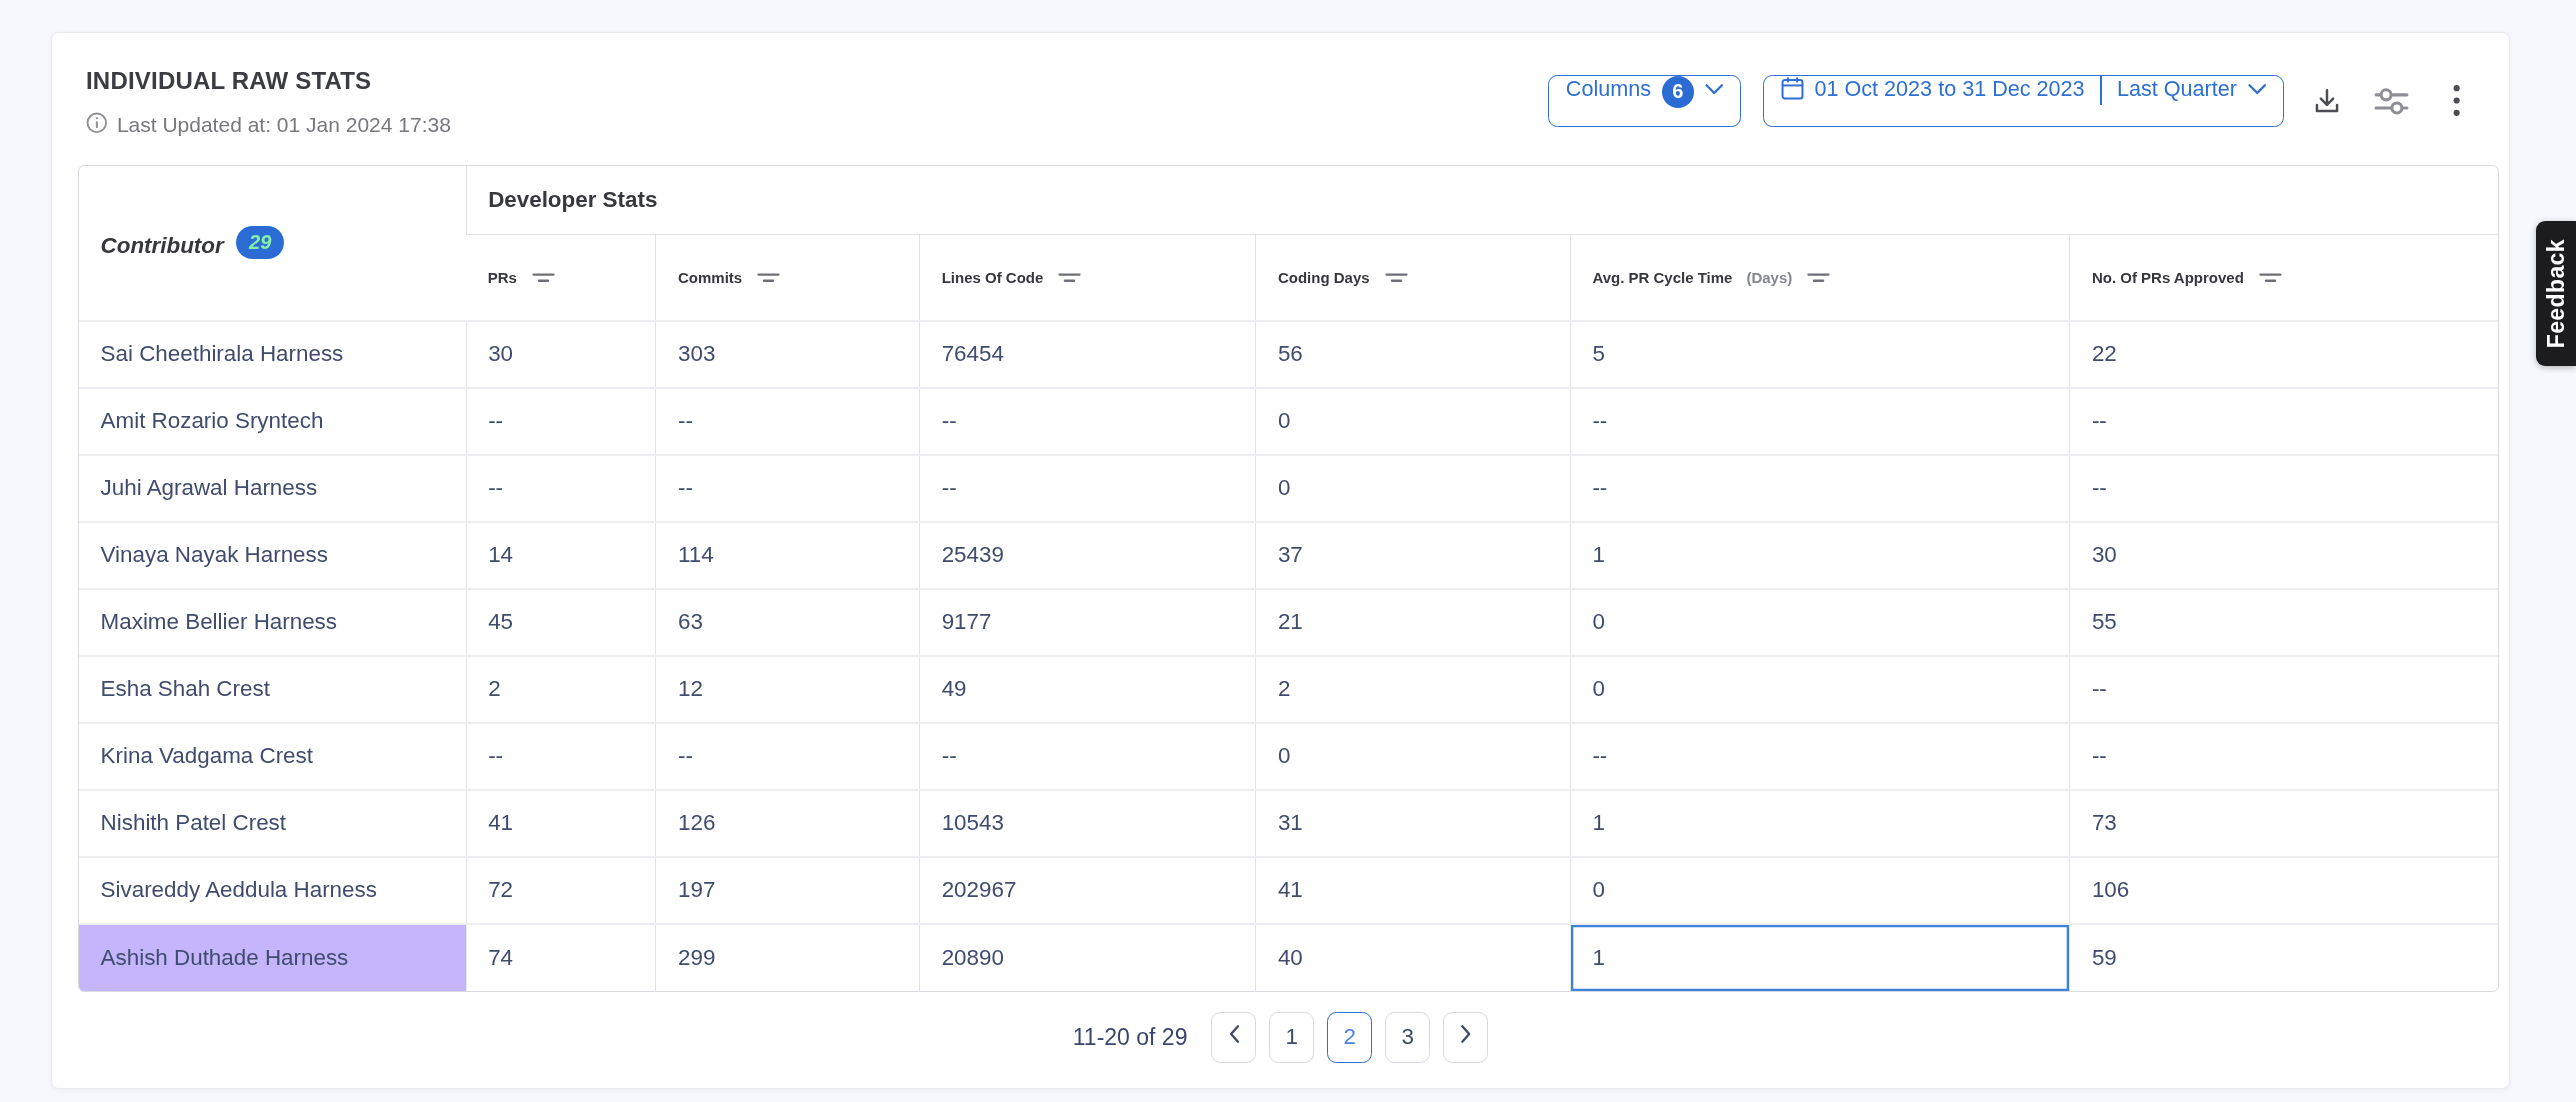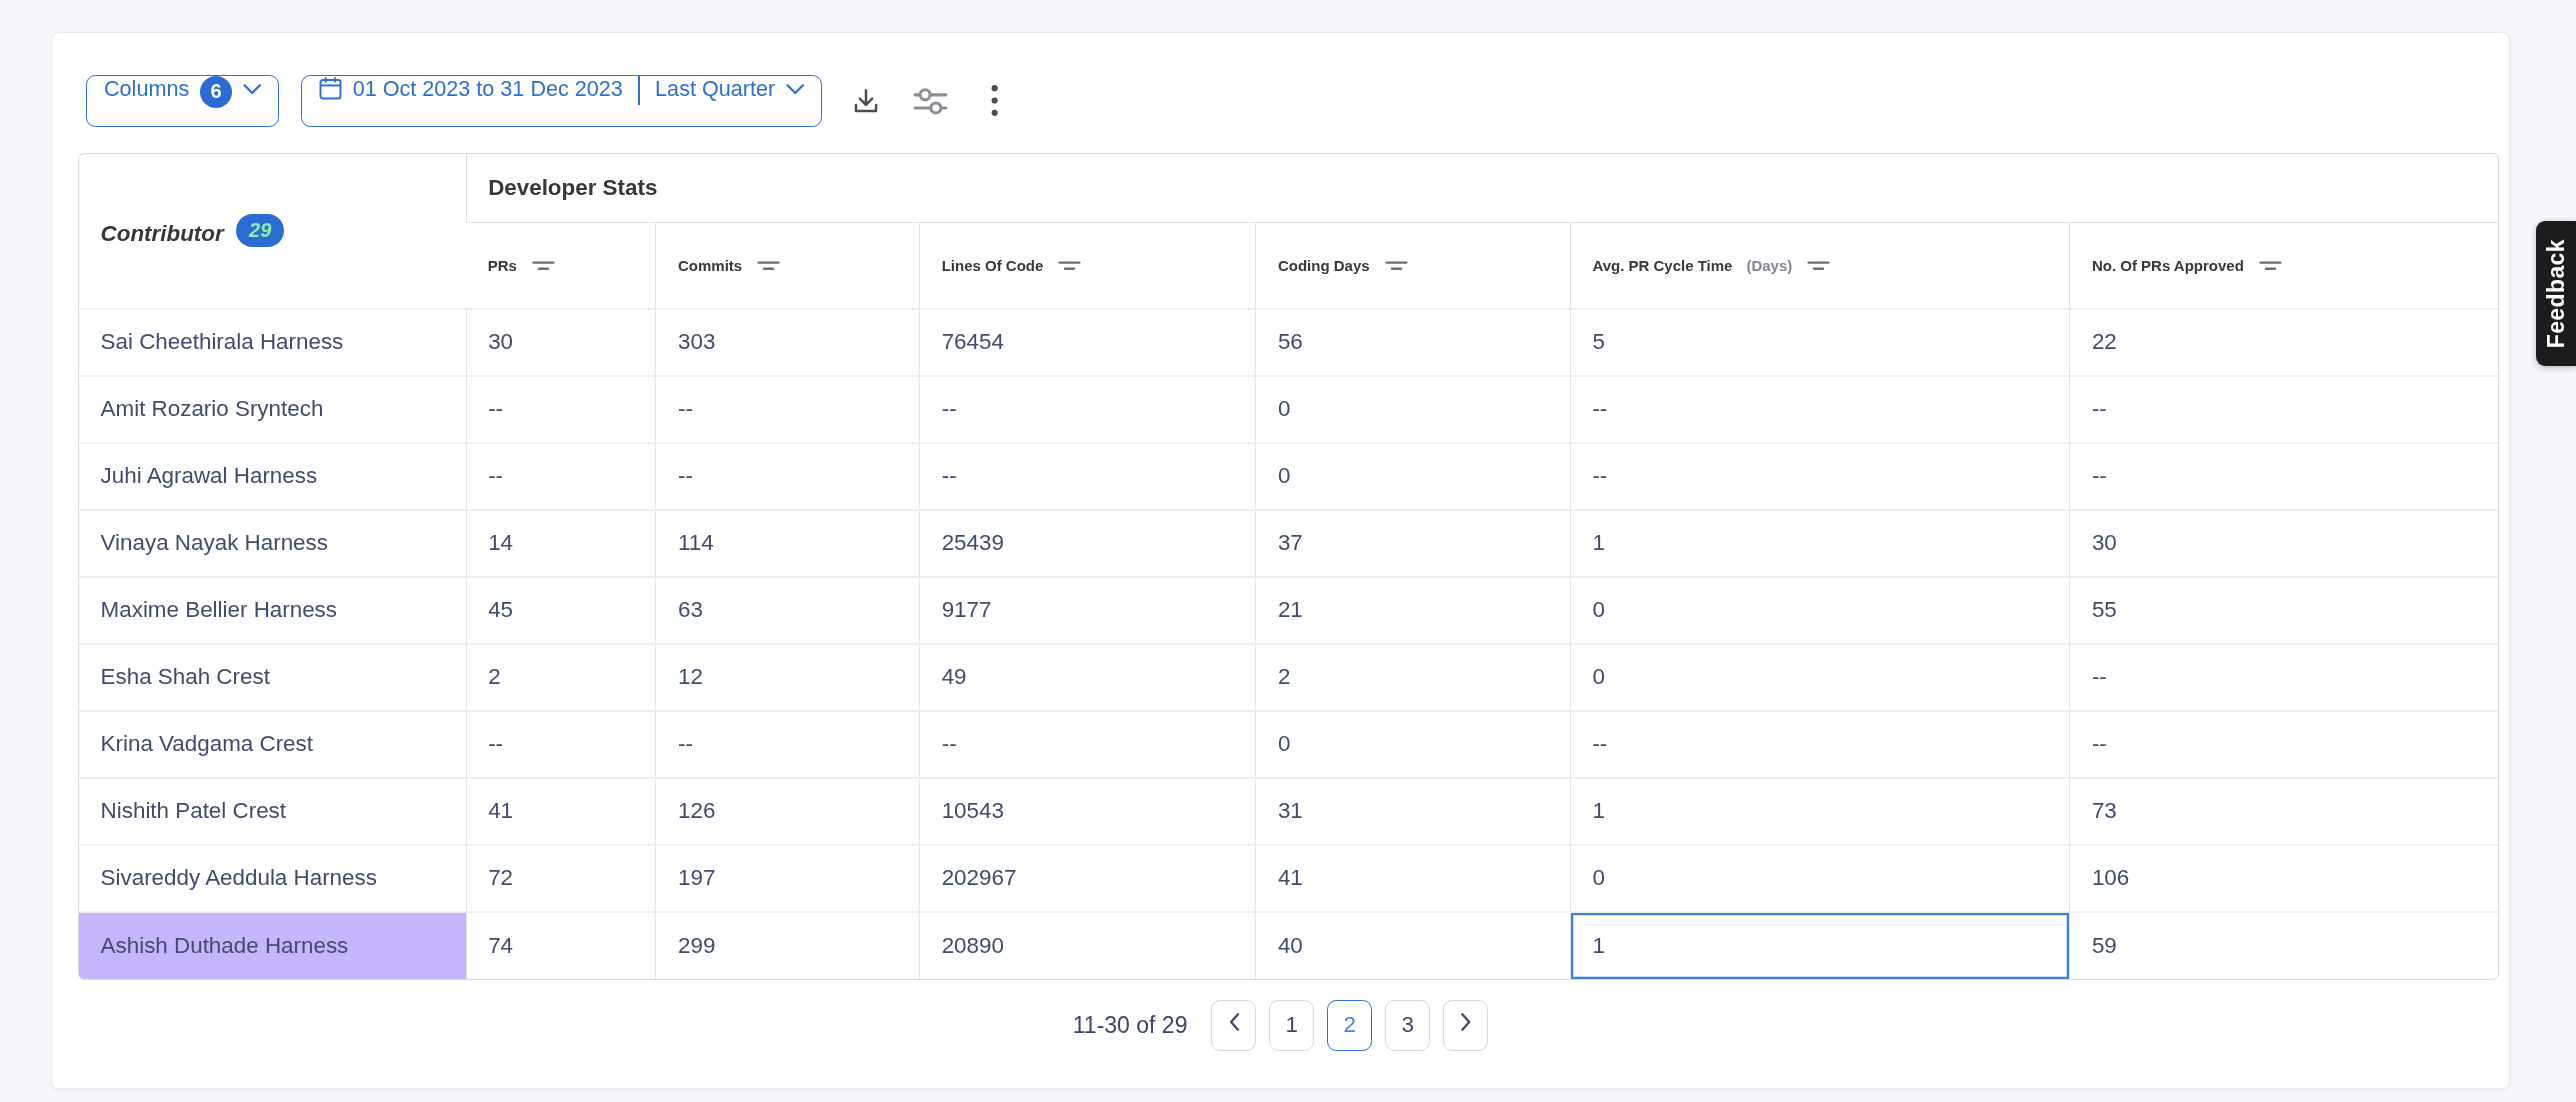--- a/index.html
+++ b/index.html
@@ -93,20 +93,33 @@
     writing-mode:vertical-rl; transform:rotate(180deg);
     color:#fff; font-size:23px; font-weight:600; letter-spacing:0.4px;
   }
 </style>
 </head>
 <body>
 
 <div class="card">
 
   <div class="card-header">
+    <div>
+      <div class="title">INDIVIDUAL RAW STATS</div>
+      <div class="subtitle">
+        <span class="icon">
+          <svg width="21.6" height="21.6" viewBox="0 0 28 28">
+              <circle cx="14" cy="14" r="12" fill="none" stroke="#8f9095" stroke-width="2.4"></circle>
+              <rect x="12.8" y="12" width="2.6" height="9" rx="1.2" fill="#8f9095"></rect>
+              <rect x="12.8" y="6.6" width="2.6" height="2.8" rx="1.2" fill="#8f9095"></rect>
+            </svg>
+        </span>
+        <span>Last Updated at: 01 Jan 2024 17:38</span>
+      </div>
+    </div>
 
     <div class="controls">
       <button class="btn-outline">
         <span>Columns</span>
         <span class="badge-count">6</span>
         <span>
           <svg width="18.5" height="12.3" viewBox="0 0 24 16">
               <path d="M2 3 L12 13 L22 3" fill="none" stroke="#2d6fd2" stroke-width="3" stroke-linecap="round" stroke-linejoin="round"></path>
             </svg>
         </span>
@@ -337,21 +350,21 @@
             <td>20890</td>
             <td>40</td>
             <td class="selected">1</td>
             <td>59</td>
           </tr>
         </tbody>
     </table>
   </div>
 
   <div class="pagination">
-    <span class="page-summary">11-30 of 29</span>
+    <span class="page-summary">11-20 of 29</span>
     <button class="page-btn">
       <span><svg width="12.3" height="20" viewBox="0 0 16 26">
             <path d="M13 3 L4 13 L13 23" fill="none" stroke="#3f4a68" stroke-width="3" stroke-linecap="round" stroke-linejoin="round"></path>
           </svg></span>
     </button>
     <button class="page-btn">1</button>
     <button class="page-btn active">2</button>
     <button class="page-btn">3</button>
     <button class="page-btn">
       <span><svg width="12.3" height="20" viewBox="0 0 16 26">

